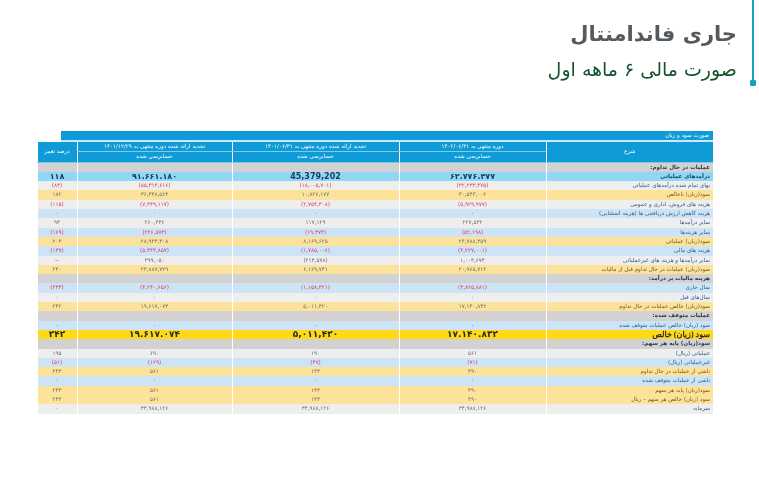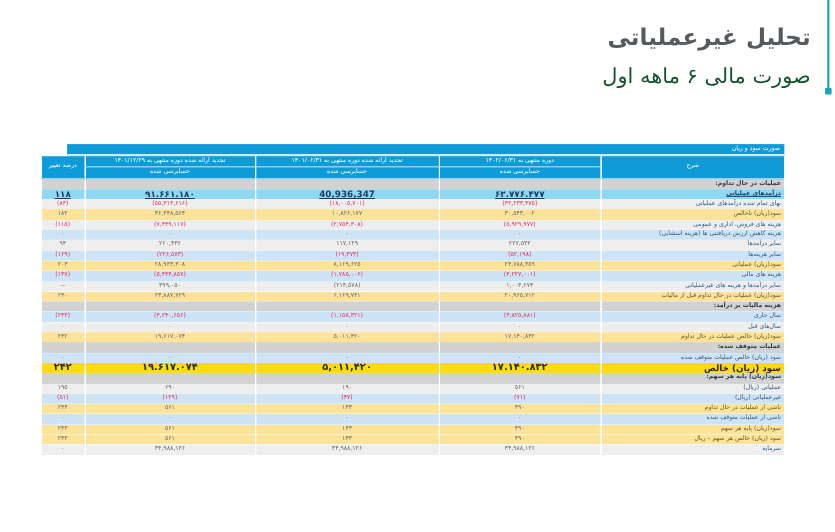--- a/index.html
+++ b/index.html
@@ -10,38 +10,38 @@
   .subtitle { position:absolute; right:22px; top:58px; direction:rtl; font-size:19px; color:#14532d; }
   .report { position:absolute; left:61px; top:131px; width:652px; direction:rtl; font-size:5.6px; }
   .report table { width:100%; border-collapse:collapse; table-layout:fixed; }
   .report td, .report th { padding:0 3px; height:9.3px; line-height:9.3px; white-space:nowrap; overflow:hidden; border-left:1px solid #ffffff; }
   .caption { background:#0f9bd7; color:#ffffff; height:9px; line-height:9px; padding:0 4px; text-align:right; font-size:5.6px; border-bottom:2px solid #cfe8f6; }
   .hdr th { background:#0f9bd7; color:#ffffff; font-weight:normal; text-align:center; border-bottom:1px solid #7ccbee; }
   .c-desc { text-align:right; }
   .num { text-align:center; color:#6a6a6a; }
   .neg { color:#e0335b; }
   .row-section td { background:#d2d2d2; color:#2d3a4a; font-weight:bold; }
-  .row-highlight td { background:#8fd8f3; font-weight:bold; color:#1b4670;text-decoration:underline; }
+  .row-highlight td { background:#8fd8f3; font-weight:bold; color:#1b4670; }
   .row-highlight td.num { font-size:8px; color:#1b3c66; }
   .row-light td { background:#eeeeee; }
   .row-blue td { background:#cde4f6; }
   .row-yellow td { background:#fde39a; }
   .row-gold td { background:#fed914; font-weight:bold; color:#2a2a2a; }
-  .row-gold td.c-desc { font-size:8px; }
+  .row-gold td.c-desc { font-size:8px;font-family:Liberation Serif, serif; }
   .row-gold td.num { font-size:9px; color:#2a2a2a; }
   .row-blue td.c-desc, .row-light td.c-desc { color:#2d5d8a; }
   .row-yellow td.c-desc { color:#6a5a20; }
 </style>
 </head>
 <body>
 
 <div class="vline"></div>
 <div class="vdot"></div>
 
-<div class="title">تحلیل غیرعملیاتی</div>
+<div class="title">جاری فاندامنتال</div>
 <div class="subtitle">صورت مالی ۶ ماهه اول</div>
 
 <div class="report">
   <div class="caption">صورت سود و زیان</div>
   <table>
     <colgroup>
       <col style="width:167px">
       <col style="width:147px">
       <col style="width:167px">
       <col style="width:155px">
@@ -65,21 +65,21 @@
         <tr class="row-section">
     <td class="c-desc">عملیات در حال تداوم:</td>
     <td class="num"></td>
     <td class="num"></td>
     <td class="num"></td>
     <td class="num"></td>
   </tr>
         <tr class="row-highlight">
     <td class="c-desc">درآمدهای عملیاتی</td>
     <td class="num">۶۲.۷۷۶.۴۷۷</td>
-    <td class="num">40,936,347</td>
+    <td class="num">45,379,202</td>
     <td class="num">۹۱.۶۶۱.۱۸۰</td>
     <td class="num">۱۱۸</td>
   </tr>
         <tr class="row-light">
     <td class="c-desc">بهای تمام شده درآمدهای عملیاتی</td>
     <td class="num neg">(۳۲,۲۳۳,۴۷۵)</td>
     <td class="num neg">(۱۸,۰۰۵,۷۰۱)</td>
     <td class="num neg">(۵۵,۳۱۳,۶۱۶)</td>
     <td class="num neg">(۸۳)</td>
   </tr>

